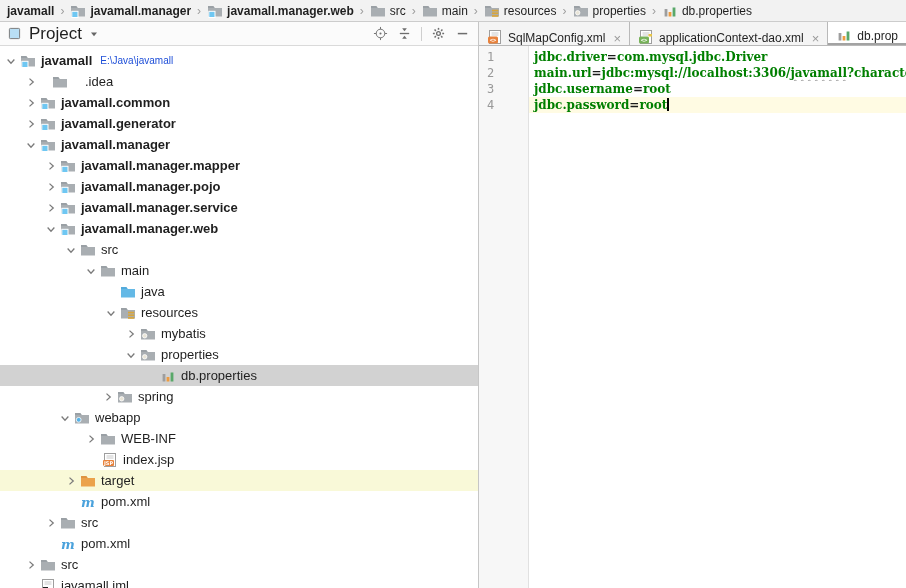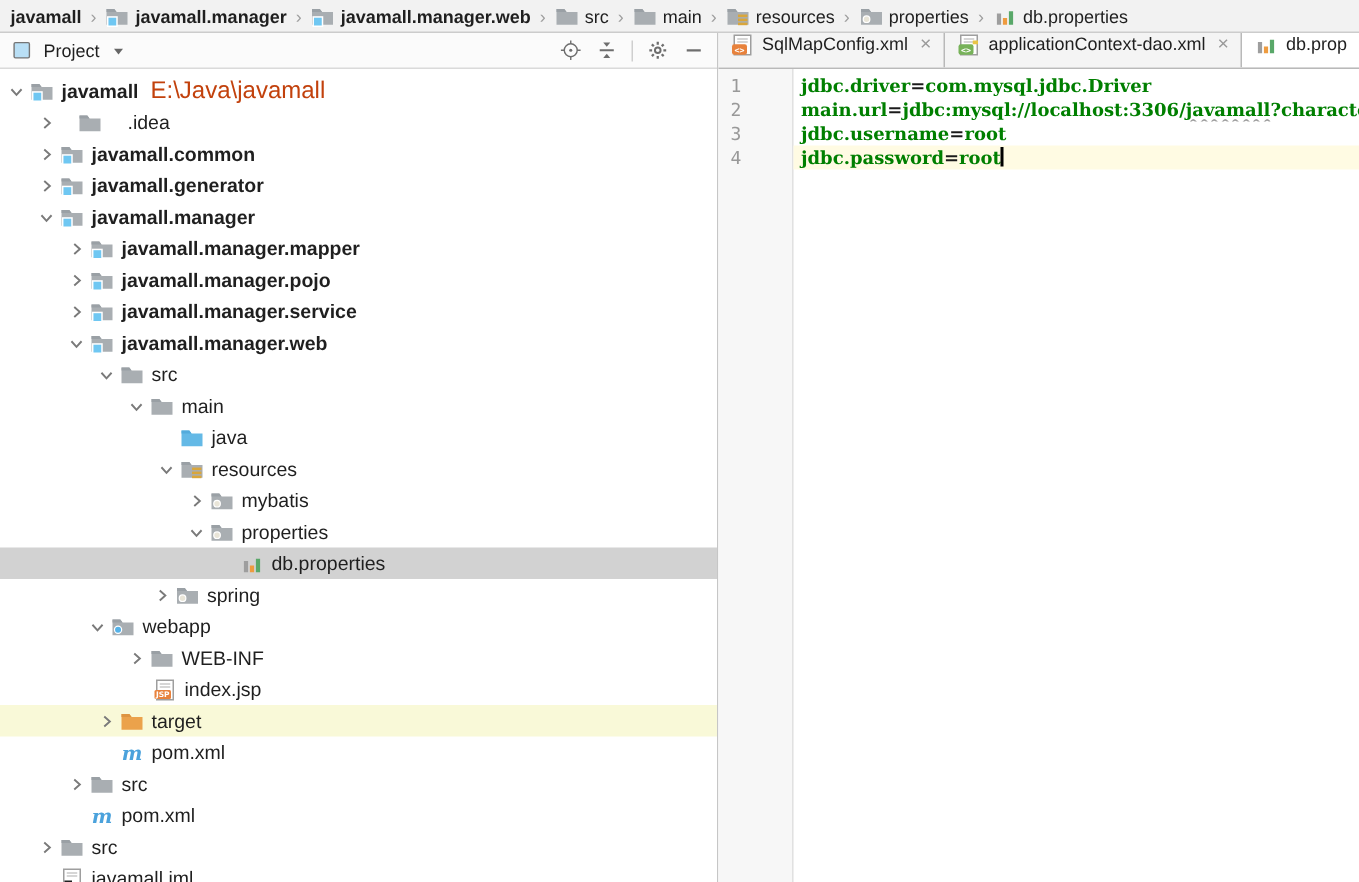--- a/index.html
+++ b/index.html
@@ -24,42 +24,42 @@
   .crumb-sep{color:#9E9E9E;margin:0 4px;font-size:12px}
 
   
   .main{position:absolute;top:22px;left:0;right:0;bottom:0;display:flex}
   .project-panel{width:478px;flex:none;border-right:1px solid #C6C6C6;display:flex;flex-direction:column;background:#fff}
 
   .panel-header{
     height:23px;flex:none;border-bottom:1px solid #DADADA;background:#FBFBFB;
     display:flex;align-items:center;padding:0 8px 0 7px;gap:5px;
   }
-  .panel-title{font-size:12px;color:#1F1F1F;margin-left:2px}
+  .panel-title{font-size:17px;color:#1F1F1F;margin-left:2px}
   .hdr-right{margin-left:auto;display:flex;align-items:center;gap:9px}
   .hdr-sep{width:1px;height:14px;background:#CFCFCF}
   .hdr-btn{cursor:pointer}
 
   
   .tree{flex:1;overflow:hidden;padding-top:4px;position:relative}
   .tree-row{height:21px;display:flex;align-items:center;white-space:nowrap;cursor:default}
   .tree-row .arrow{width:18px;height:16px;flex:none;display:flex;align-items:center;justify-content:center}
   .tree-row .ticon{margin-right:5px}
   .tree-row .lbl{color:#1F1F1F}
   .tree-row.bold .lbl{font-weight:bold}
-  .tree-row .hint{color:#c2410c;margin-left:8px;font-size:16px}
+  .tree-row .hint{color:#1d4ed8;margin-left:8px;font-size:10px}
 
   
   .editor{flex:1;min-width:0;display:flex;flex-direction:column;background:#fff}
   .tab-bar{height:23px;flex:none;background:#ECECEC;border-bottom:1px solid #B9B9B9;display:flex;overflow:hidden}
   .tab{
-    display:flex;align-items:flex-start;gap:5px;padding:0 8px;flex:none;
+    display:flex;align-items:flex-end;gap:5px;padding:0 8px;flex:none;
     background:#F4F4F4;border-right:1px solid #B9B9B9;font-size:12px;color:#1F1F1F;cursor:pointer;
   }
-  .tab.active{background:#FFFFFF;margin-bottom:-1px;border-bottom:1px solid #a3a3a3}
+  .tab.active{background:#FFFFFF;margin-bottom:-1px;border-bottom:3px solid #a3a3a3}
   .tab .close{color:#9A9A9A;font-size:13px;line-height:1;margin-left:3px;cursor:pointer}
 
   .editor-body{
     flex:1;display:flex;min-width:0;
     font-family:"DejaVu Serif","Liberation Serif",serif;font-weight:bold;
     font-size:12px;line-height:16px;
   }
   .gutter{
     width:49px;flex:none;background:#F7F7F7;border-right:1px solid #E1E1E1;
     padding-top:3px;font-family:"DejaVu Sans Mono",monospace;font-weight:normal;font-size:12px;

